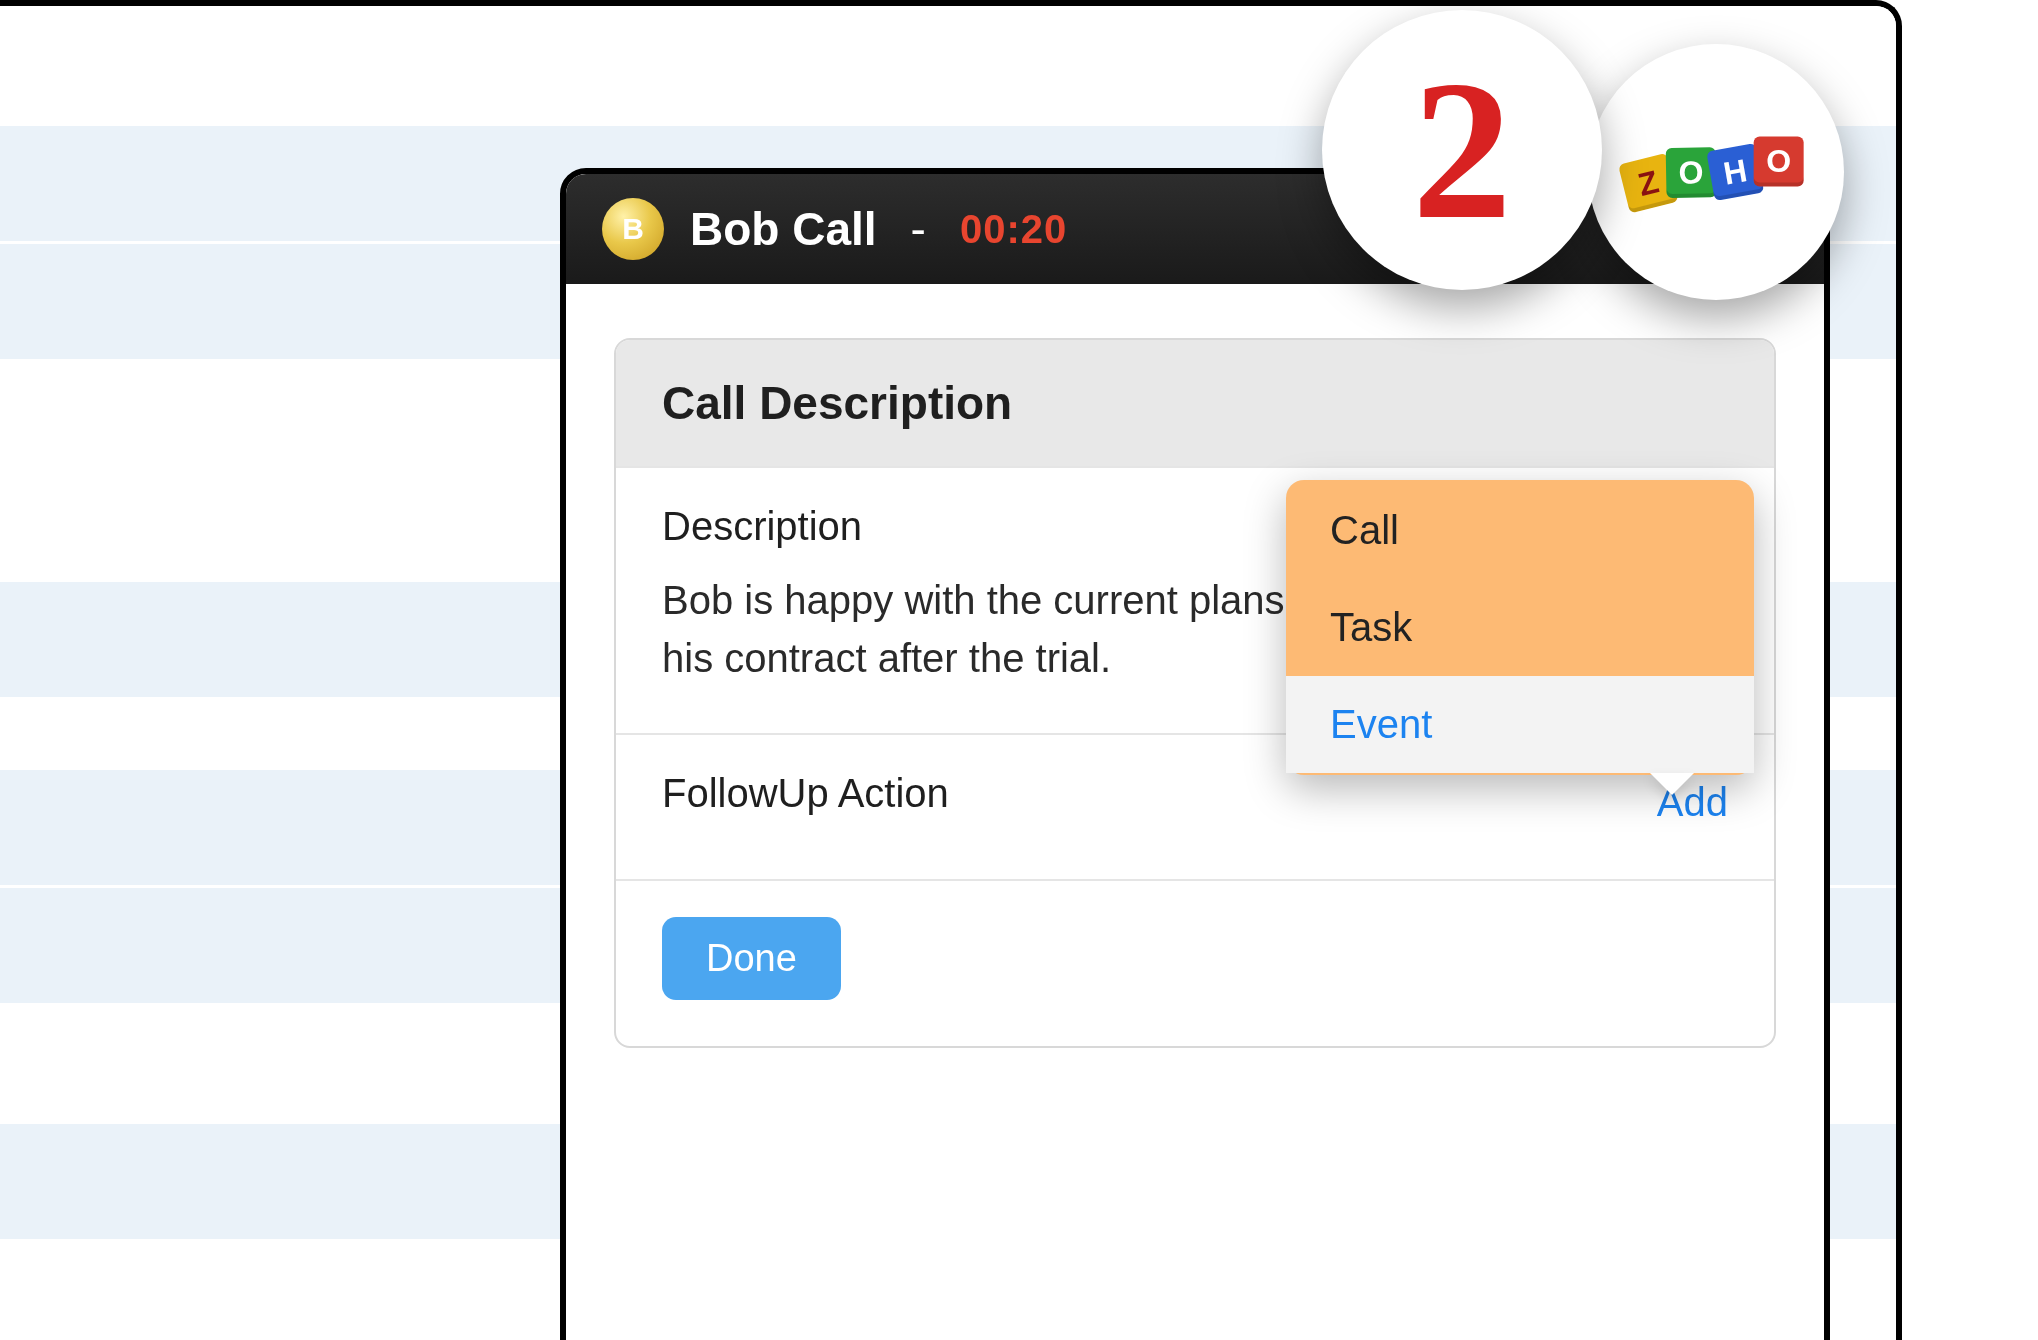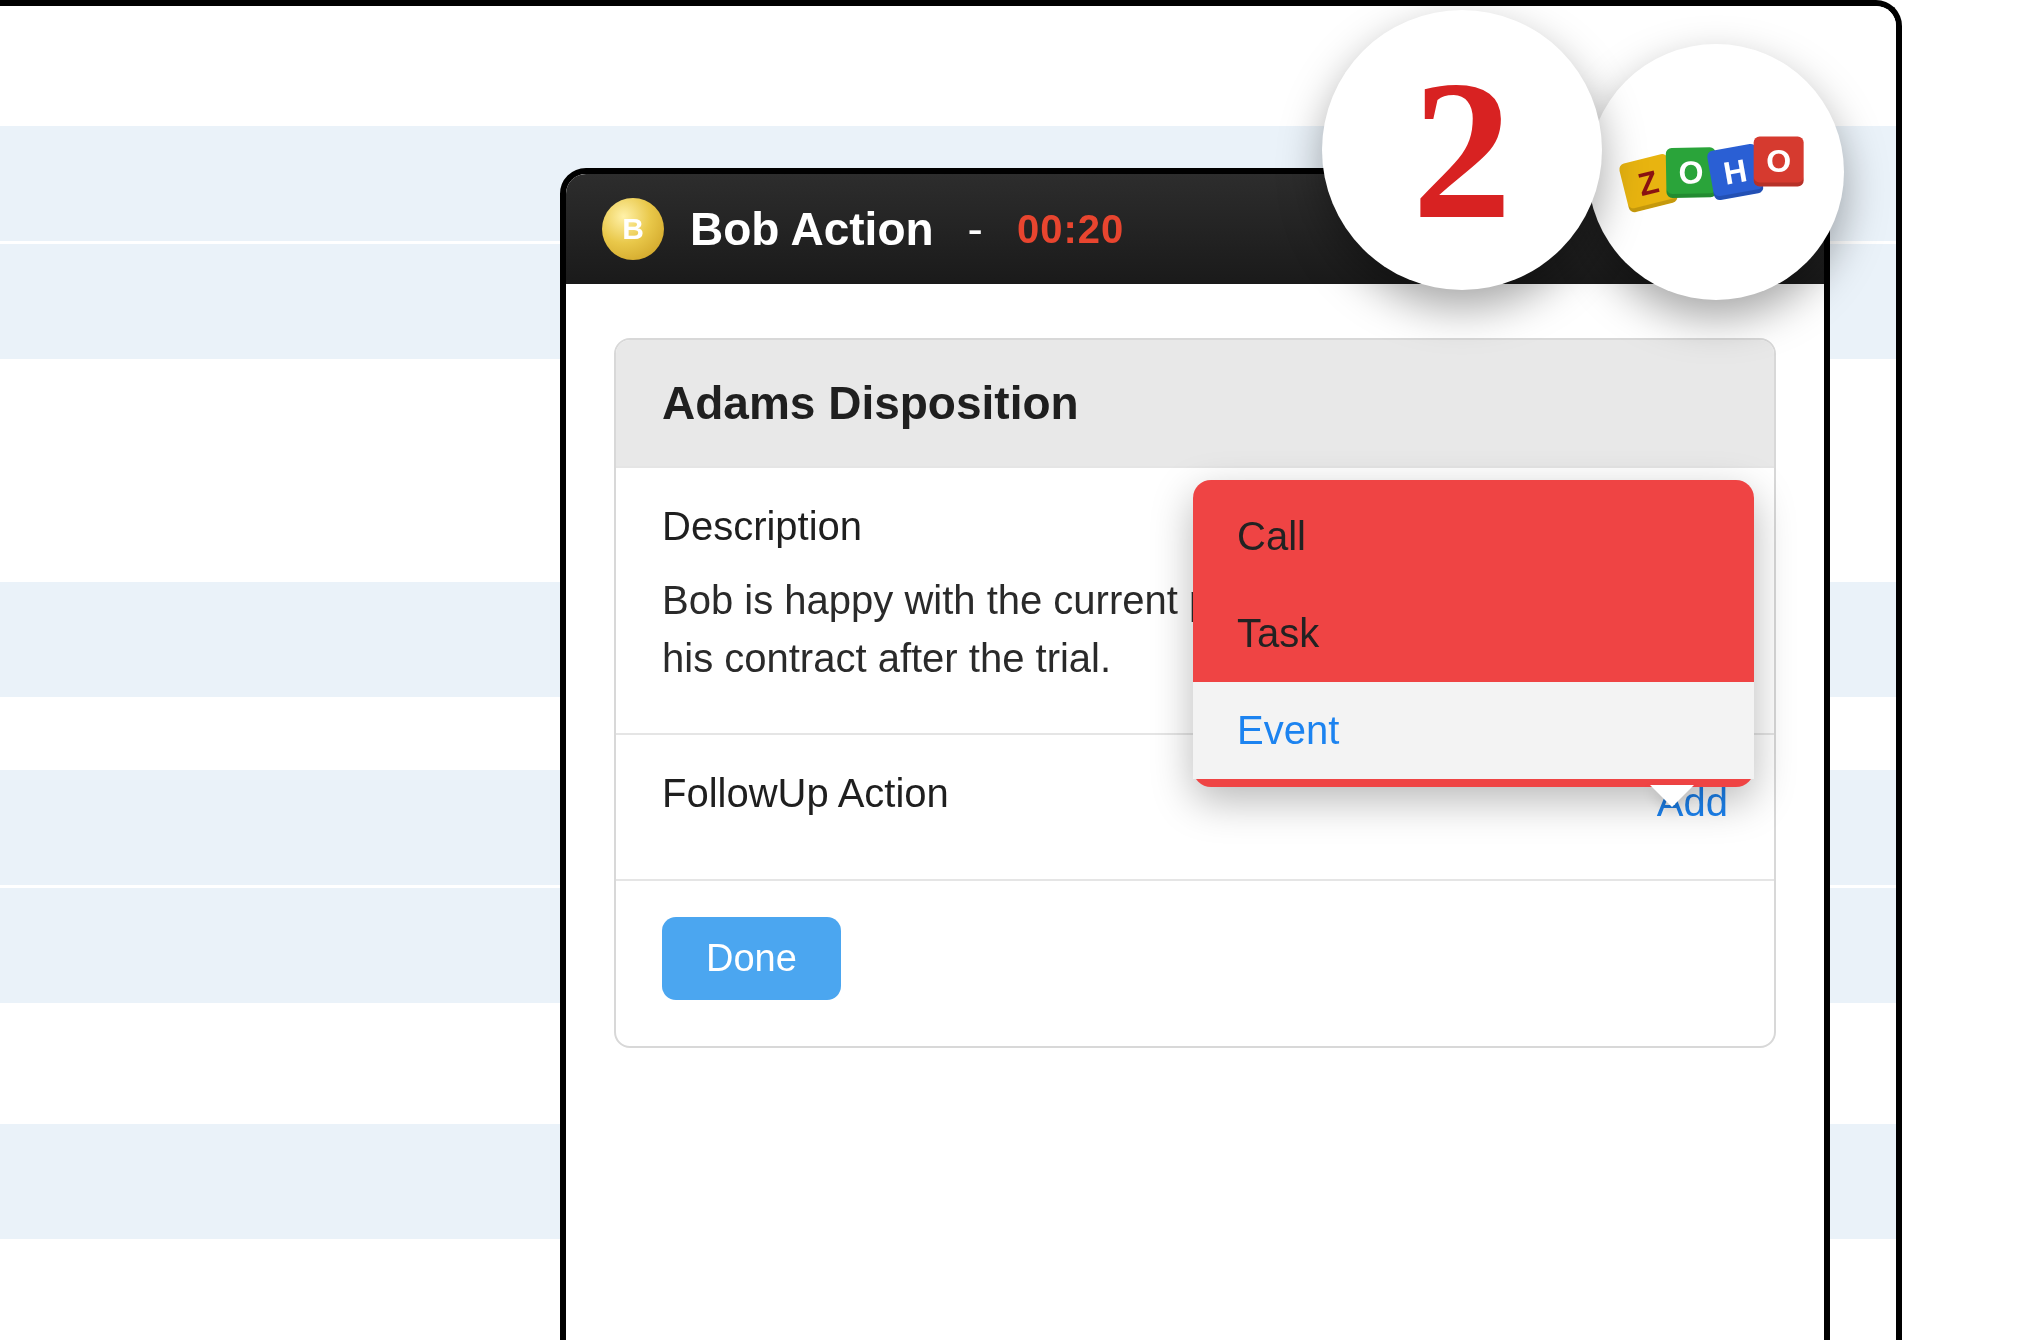--- a/index.html
+++ b/index.html
@@ -146,26 +146,26 @@
     padding: 20px 44px;
     border-radius: 14px;
     border: none;
     cursor: pointer;
   }
 
   .dropdown {
     position: absolute;
     top: 140px;
     right: 20px;
-    width: 561px;
-    background: #ef4444;
+    width: 468px;
+    background: #fdba74;
     border-radius: 18px;
     box-shadow: 0 14px 42px rgba(0,0,0,0.28);
     z-index: 30;
-    padding: 8px 0;
+    padding: 2px 0;
   }
   .dropdown::after {
     content: "";
     position: absolute;
     bottom: -20px;
     right: 60px;
     width: 0; height: 0;
     border-left: 22px solid transparent;
     border-right: 22px solid transparent;
     border-top: 22px solid #fff;
@@ -253,28 +253,28 @@
     <div class="bg-row stripe-b"></div>
     <div class="bg-row stripe-a"></div>
     <div class="bg-row stripe-b"></div>
   </div>
 
   <div class="panel">
     <div class="panel-header">
       <div class="avatar">
         <span>B</span>
       </div>
-      <span class="contact-name">Bob Action</span>
+      <span class="contact-name">Bob Call</span>
       <span class="dash">-</span>
       <span class="call-timer">00:20</span>
     </div>
 
     <div class="panel-body">
       <div class="card">
-        <div class="card-title">Adams Disposition</div>
+        <div class="card-title">Call Description</div>
 
         <div class="card-section">
           <div class="section-label">Description</div>
           <div class="description-text">Bob is happy with the current plans and will likely to renew his contract after the trial.</div>
         </div>
 
         <div class="card-section">
           <div class="followup-row">
             <div class="section-label" style="margin-bottom:17px">FollowUp Action</div>
             <span class="add-link">Add</span>

